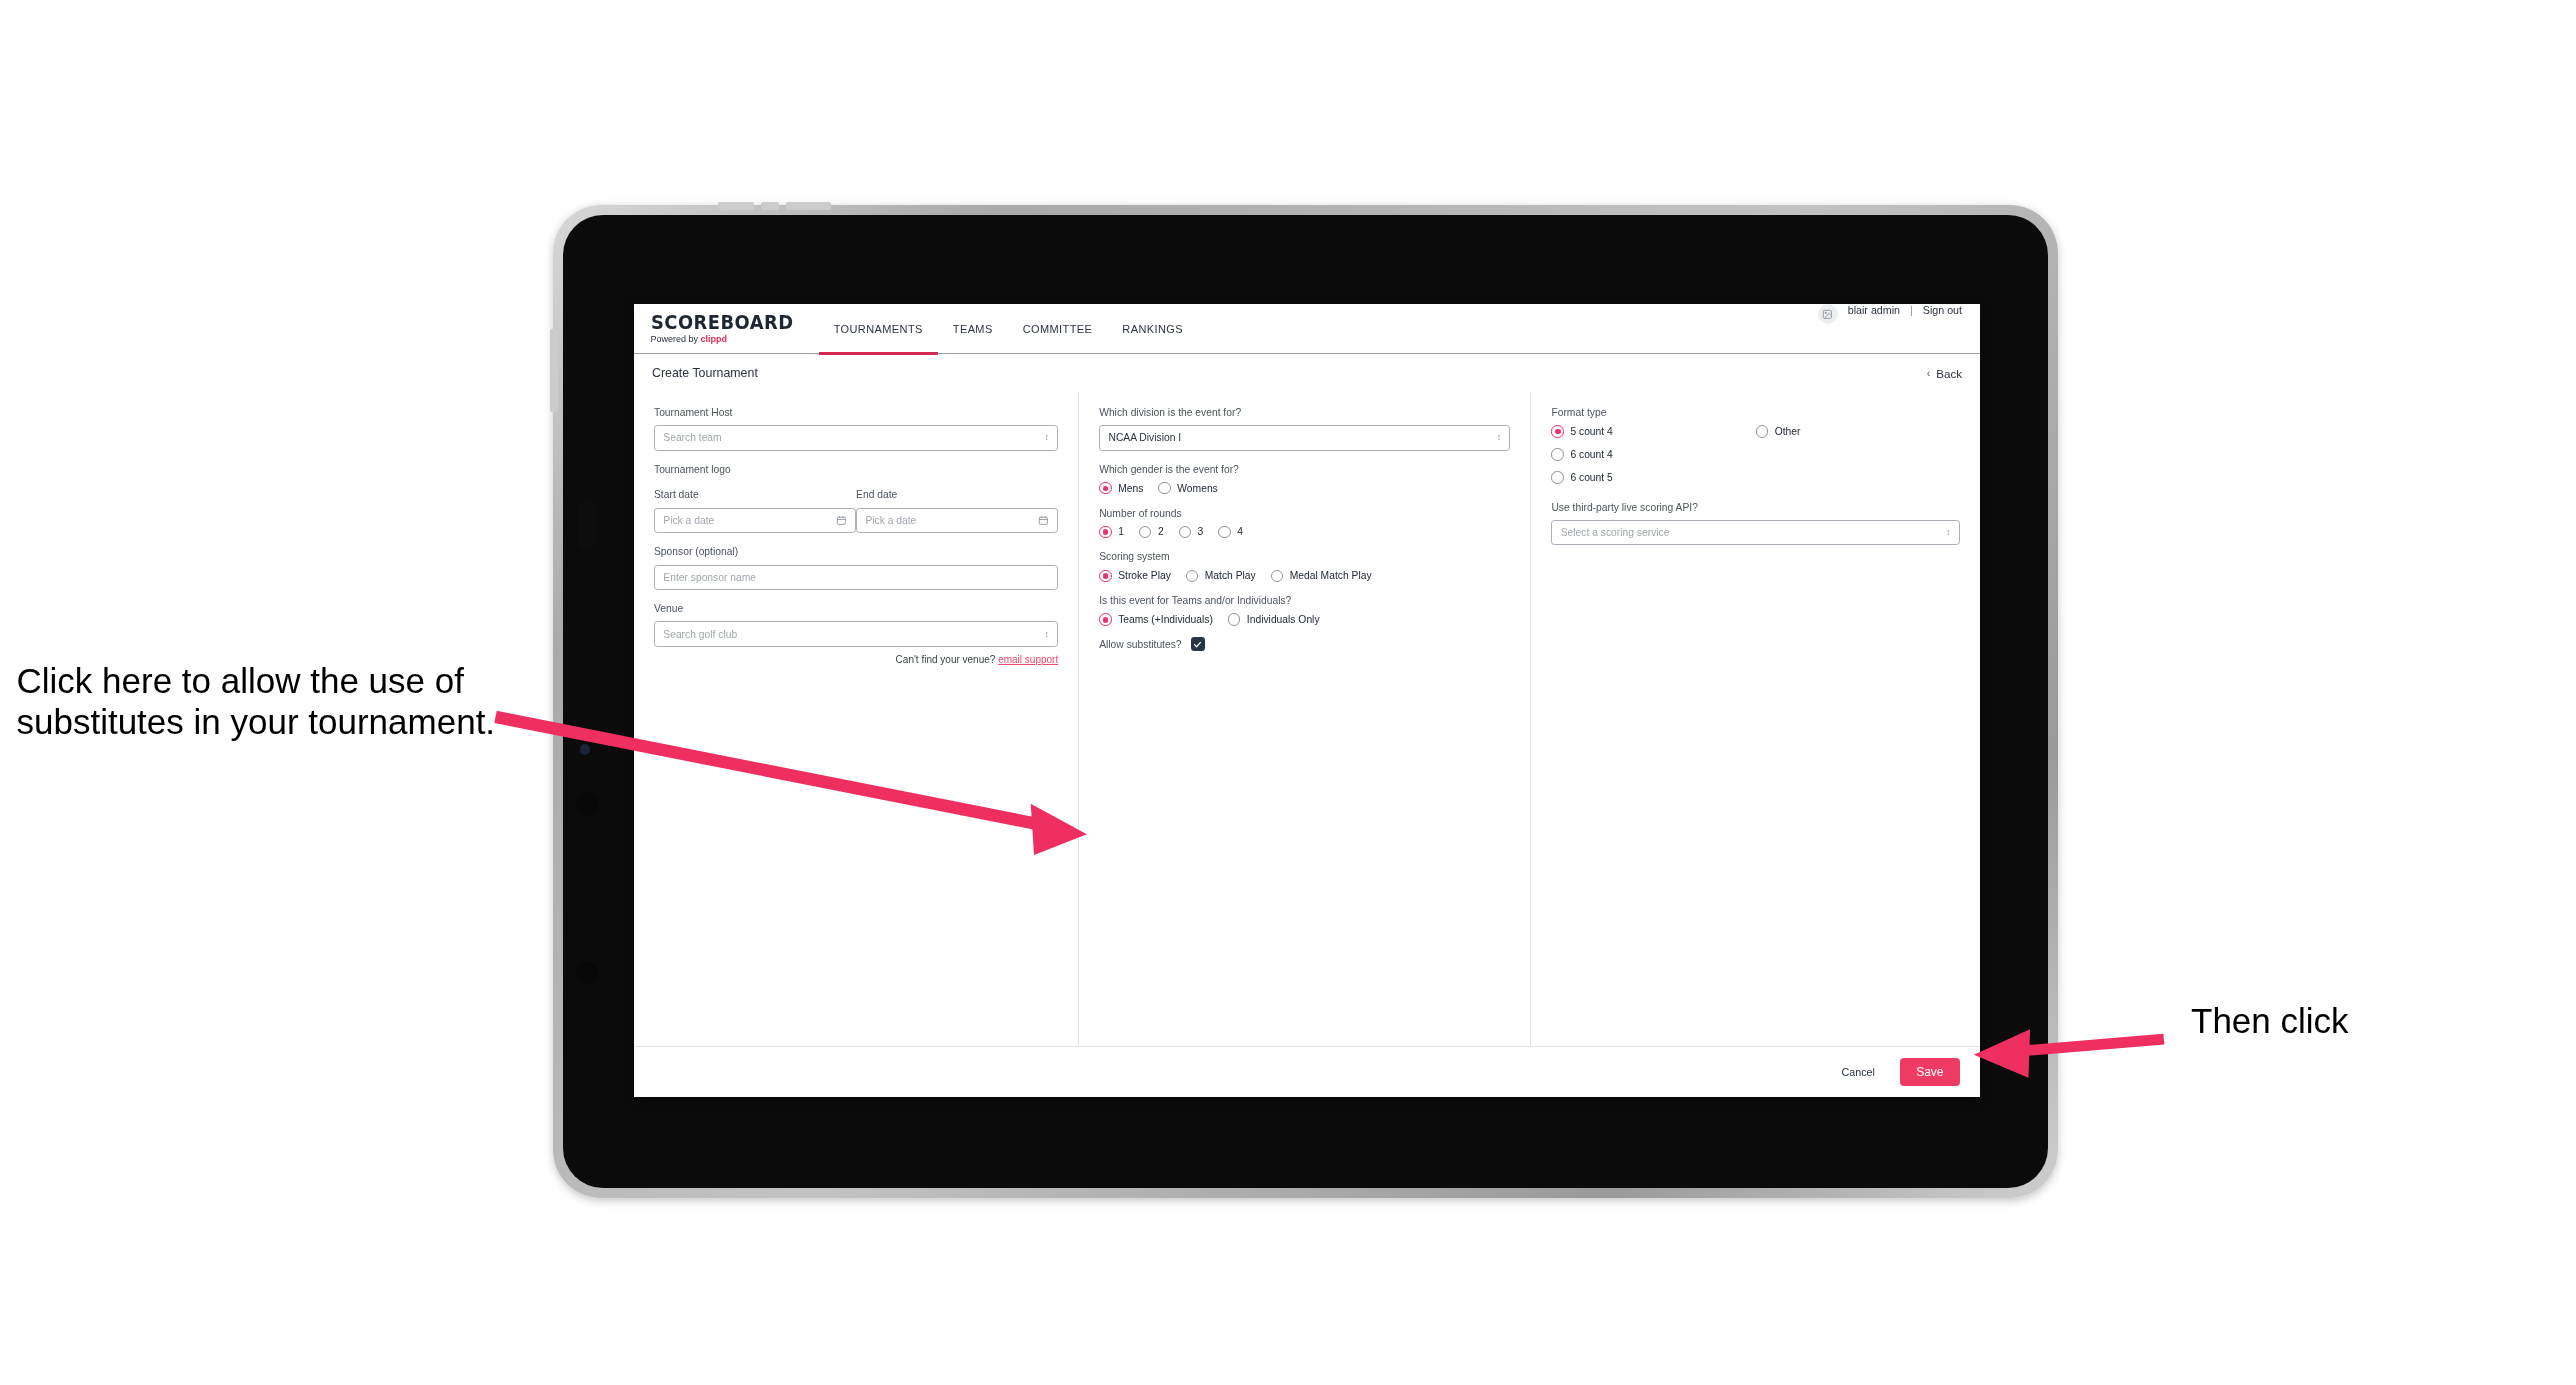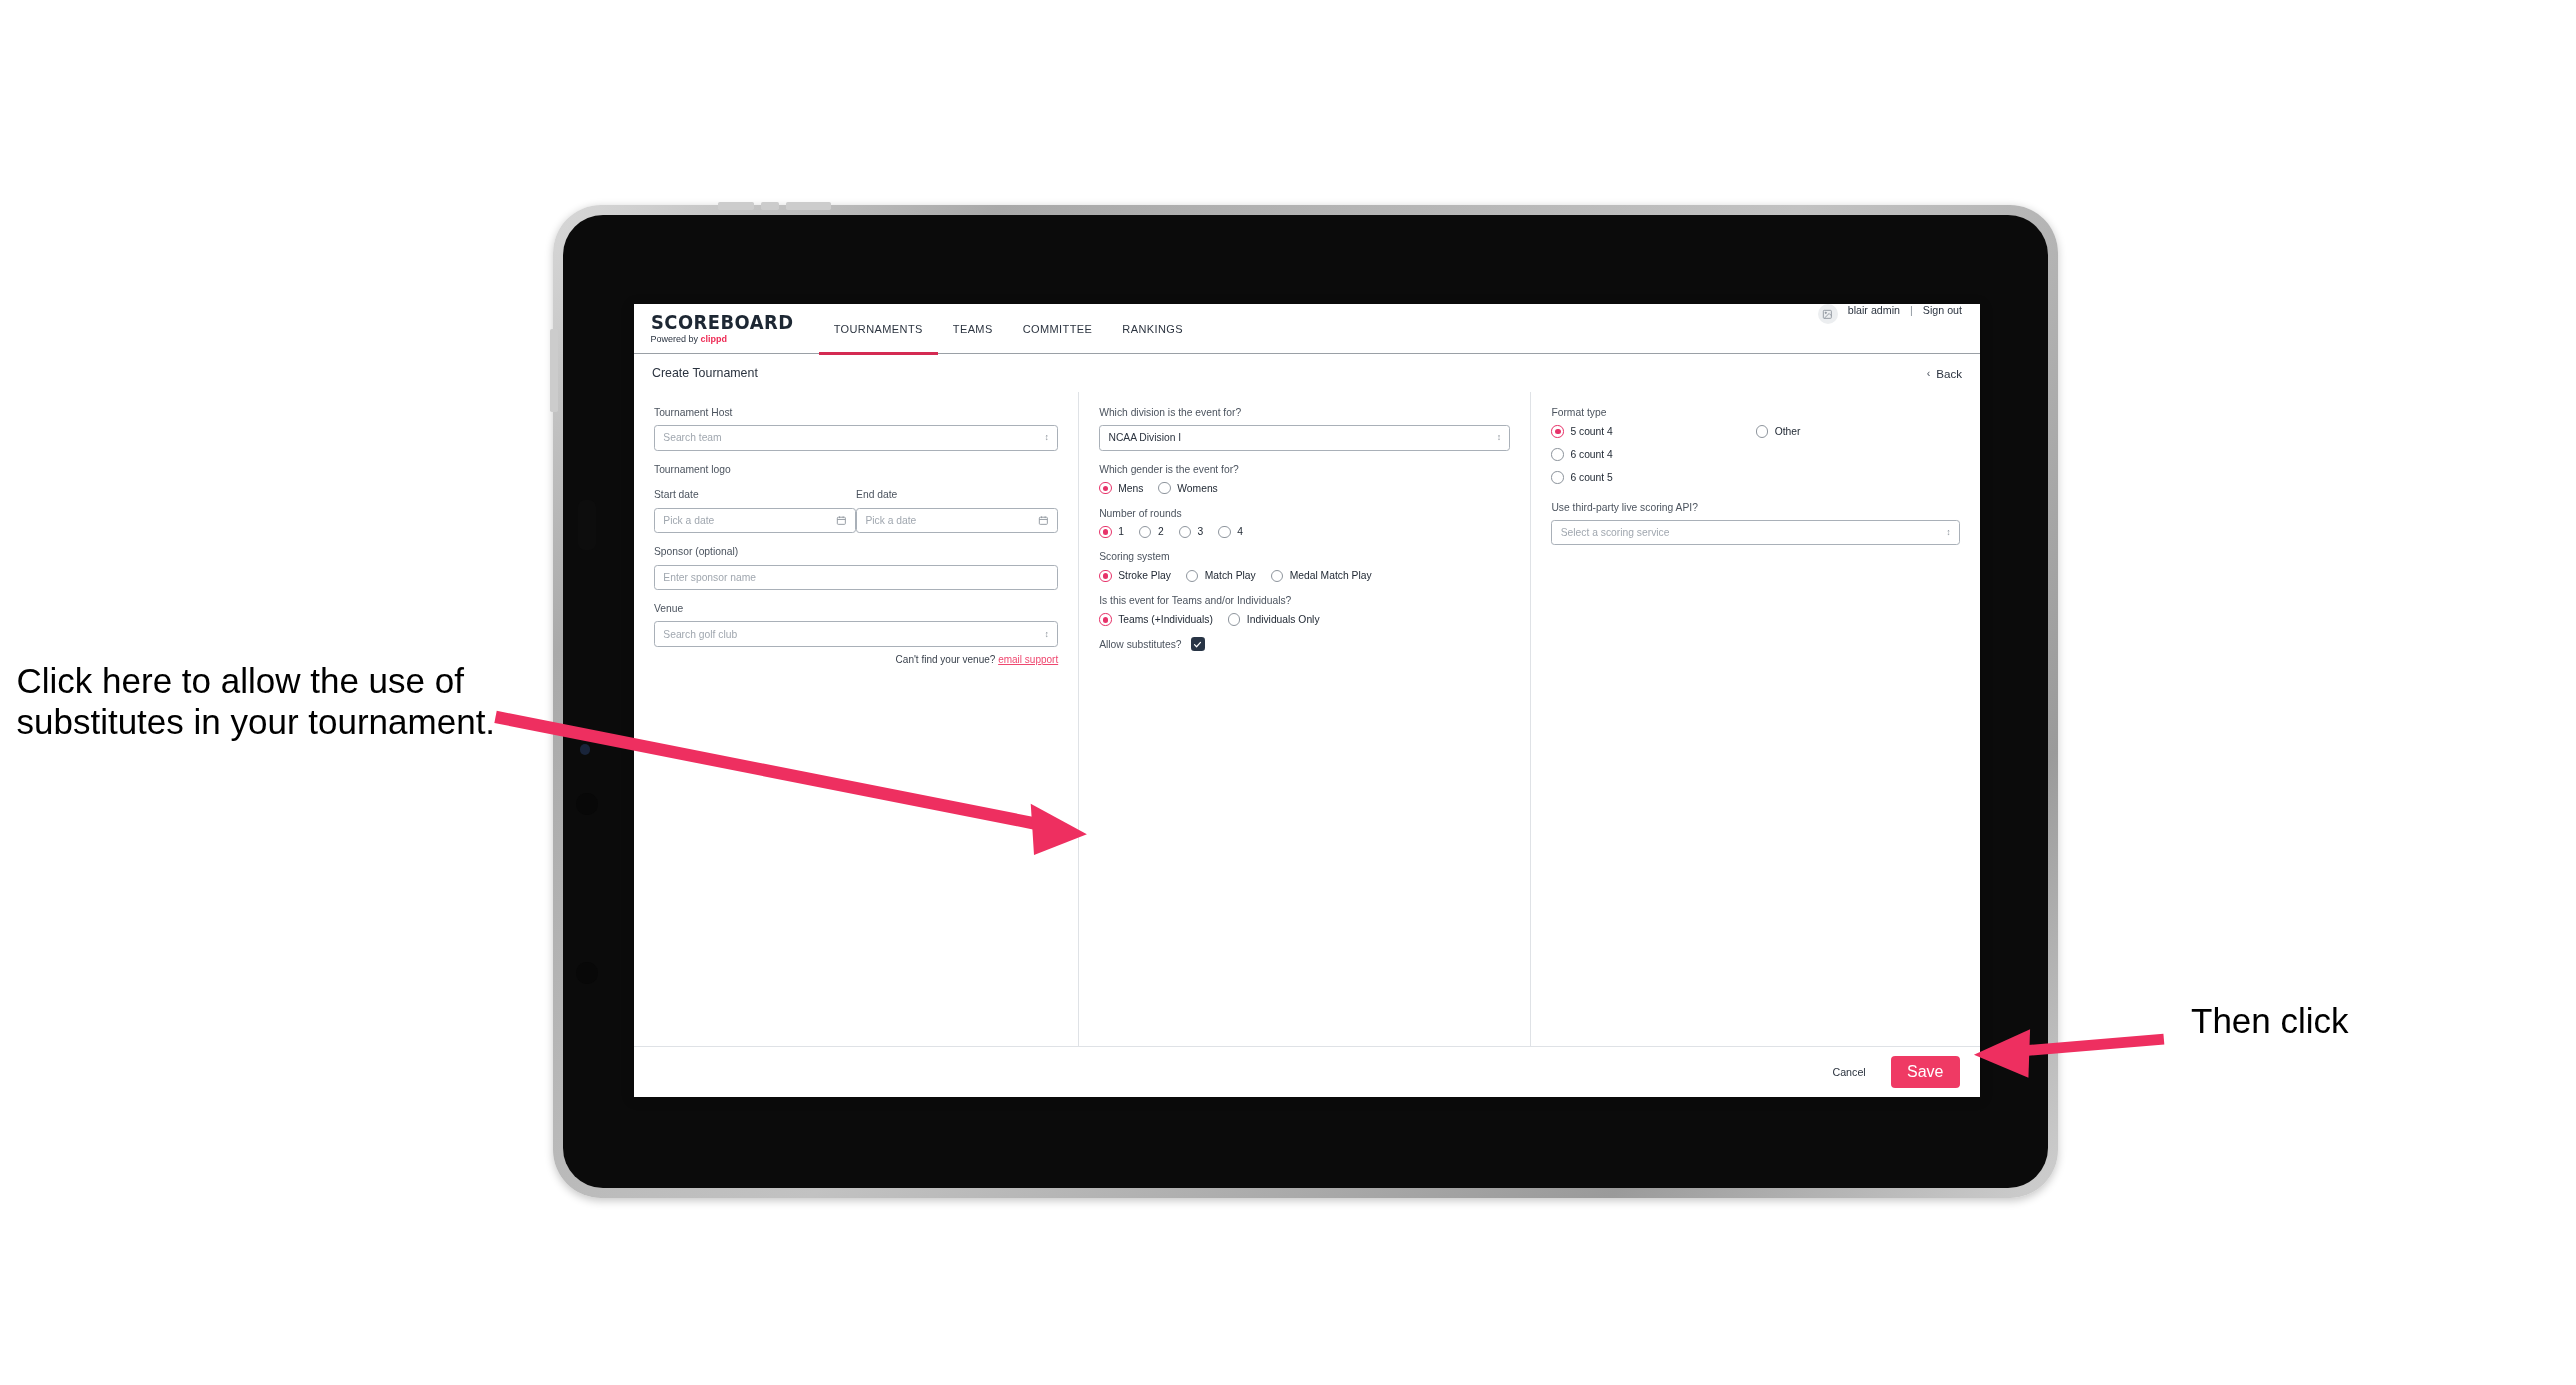--- a/index.html
+++ b/index.html
@@ -245,21 +245,21 @@
     display: flex; align-items: center; justify-content: flex-end;
     gap: 16.5px;
     padding-right: 20px;
     background: #fff;
   }
   #cancel-button {
     font-size: 10.7px; color: #2b333f; cursor: pointer; padding: 5px 8.3px;
   }
   #save-button {
     background: #ef3a64; color: #fff;
-    font-size: 16px;
+    font-size: 12px;
     padding: 6.6px 16.5px;
     border-radius: 4.1px;
     cursor: pointer;
     text-align: center;
   }
 
   
   #annotation-left {
     position: absolute;
     left: 16.5px; top: 661px;

